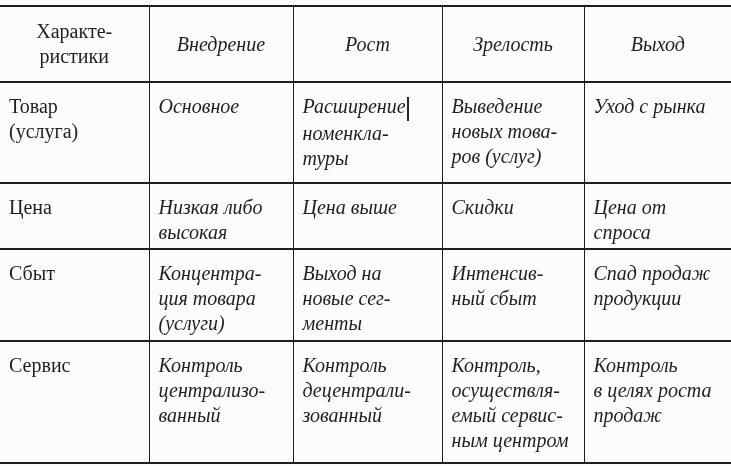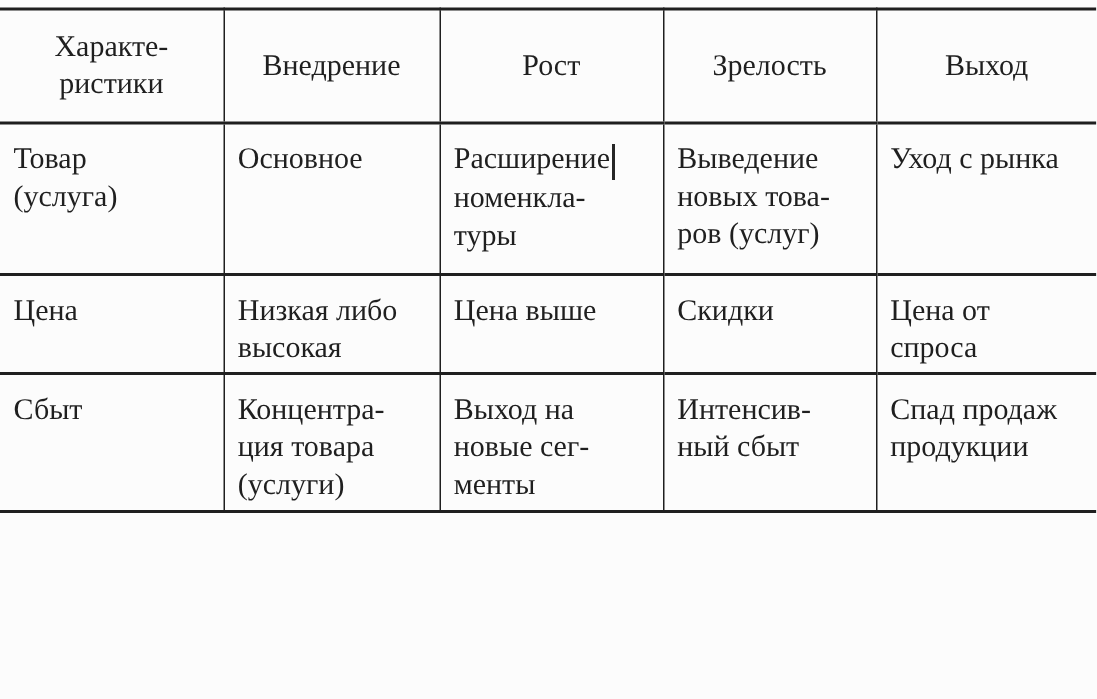--- a/index.html
+++ b/index.html
@@ -52,20 +52,21 @@
   }
   td {
     text-align: left;
     vertical-align: top;
     padding: 11px 4px 0 9px;
     border-bottom: 2px solid var(--border, #1f1f1f);
   }
   tbody tr:last-child td { border-bottom: none; }
   th + th, td + td {
     border-left: 1.5px solid var(--border, #1f1f1f);
+    font-style: italic;
   }
   .caret {
     display: inline-block;
     width: 2px;
     height: 24px;
     vertical-align: -8px;
     margin-left: 1px;
     background: var(--cursor, #262626);
   }
 </style>
@@ -119,15 +120,31 @@
 ция товара
 (услуги)</td>
         <td>Выход на
 новые сег-
 менты</td>
         <td>Интенсив-
 ный сбыт</td>
         <td>Спад продаж
 продукции</td>
       </tr>
+      <tr>
+        <td>Сервис</td>
+        <td>Контроль
+централизо-
+ванный</td>
+        <td>Контроль
+децентрали-
+зованный</td>
+        <td>Контроль,
+осуществля-
+емый сервис-
+ным центром</td>
+        <td>Контроль
+в целях роста
+продаж</td>
+      </tr>
     </tbody>
   </table>
 </div>
 
 </body></html>

